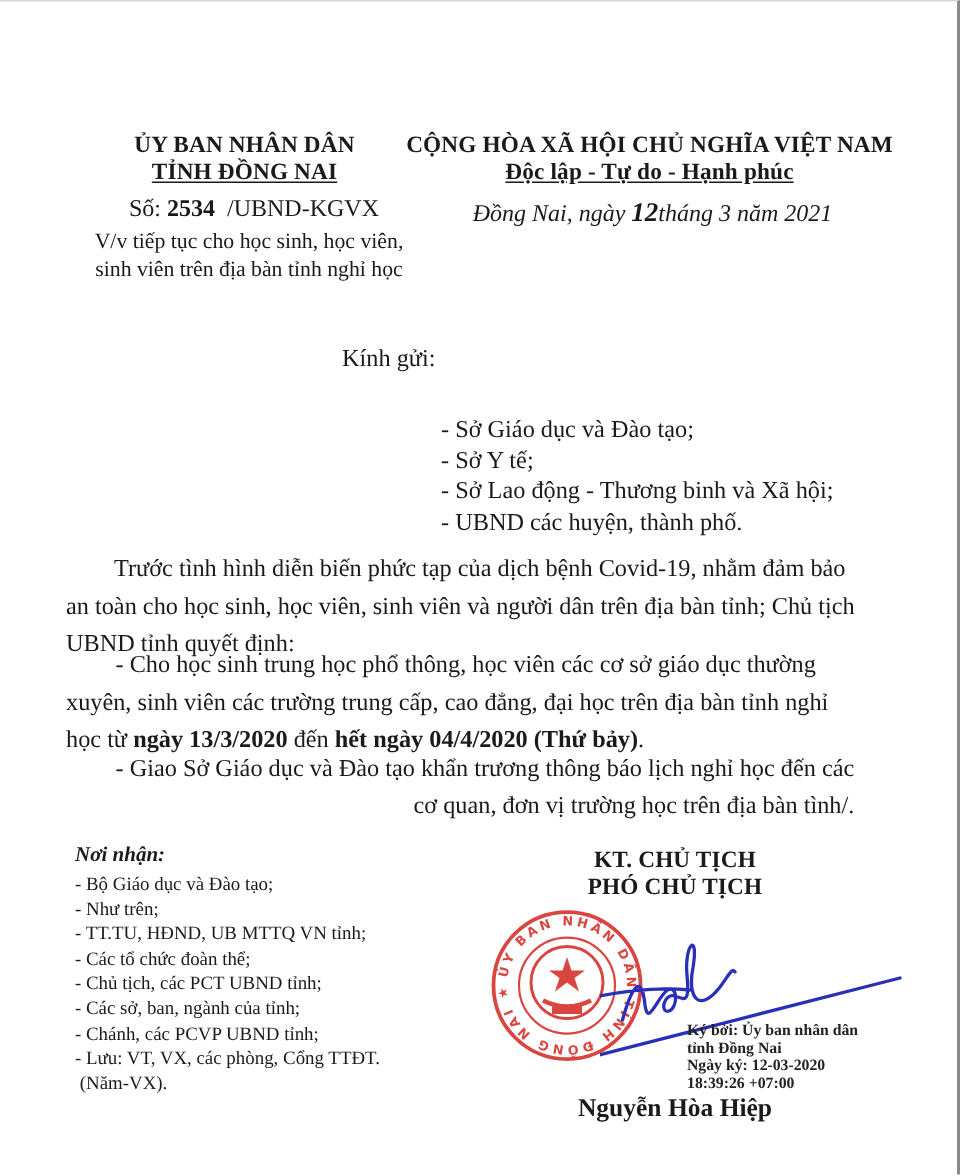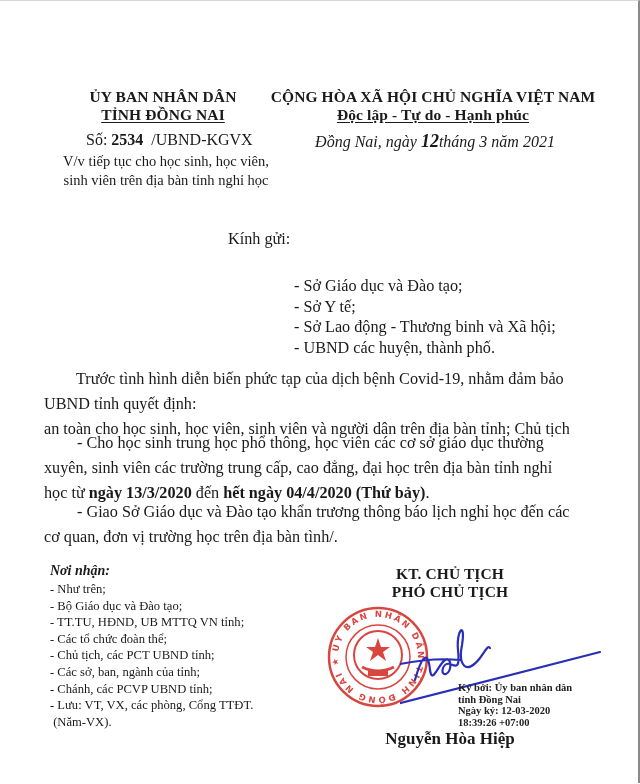--- a/index.html
+++ b/index.html
@@ -44,39 +44,39 @@
 <div class="abs body" style="left:228px;top:227px;">Kính gửi:</div>
 <div class="abs body" style="left:294px;top:255px;line-height:20.5px;margin-top:21px;">
   <div>- Sở Giáo dục và Đào tạo;</div>
   <div>- Sở Y tế;</div>
   <div>- Sở Lao động - Thương binh và Xã hội;</div>
   <div>- UBND các huyện, thành phố.</div>
 </div>
 
 <div class="abs body" style="left:44px;top:367px;">
   <div style="padding-left:32px;">Trước tình hình diễn biến phức tạp của dịch bệnh Covid-19, nhằm đảm bảo</div>
+  <div>an toàn cho học sinh, học viên, sinh viên và người dân trên địa bàn tỉnh; Chủ tịch</div>
   <div>UBND tỉnh quyết định:</div>
-  <div>an toàn cho học sinh, học viên, sinh viên và người dân trên địa bàn tỉnh; Chủ tịch</div>
 </div>
 
 <div class="abs body" style="left:44px;top:431px;">
   <div style="padding-left:33px;">- Cho học sinh trung học phổ thông, học viên các cơ sở giáo dục thường</div>
   <div>xuyên, sinh viên các trường trung cấp, cao đẳng, đại học trên địa bàn tỉnh nghỉ</div>
   <div><span>học từ </span><span class="bold">ngày 13/3/2020</span><span> đến </span><span class="bold">hết ngày 04/4/2020 (Thứ bảy)</span><span>.</span></div>
 </div>
 
-<div class="abs body" style="left:44px;top:500px;">
+<div class="abs body" style="left:44px;top:500px;text-align:right;">
   <div style="padding-left:33px;">- Giao Sở Giáo dục và Đào tạo khẩn trương thông báo lịch nghỉ học đến các</div>
   <div>cơ quan, đơn vị trường học trên địa bàn tình/.</div>
 </div>
 
 <div class="abs bold italic" style="left:50px;top:563px;font-size:14px;">Nơi nhận:</div>
 <div class="abs small" style="left:50px;top:581px;">
+  <div>- Bộ Giáo dục và Đào tạo;</div>
   <div>- Như trên;</div>
-  <div>- Bộ Giáo dục và Đào tạo;</div>
   <div>- TT.TU, HĐND, UB MTTQ VN tỉnh;</div>
   <div>- Các tổ chức đoàn thể;</div>
   <div>- Chủ tịch, các PCT UBND tỉnh;</div>
   <div>- Các sở, ban, ngành của tỉnh;</div>
   <div>- Chánh, các PCVP UBND tỉnh;</div>
   <div>- Lưu: VT, VX, các phòng, Cổng TTĐT.</div>
   <div style="white-space:pre;"> (Năm-VX).</div>
 </div>
 
 <div class="abs hdr center" style="left:370px;top:565px;width:160px;font-size:15.5px;">KT. CHỦ TỊCH</div>

